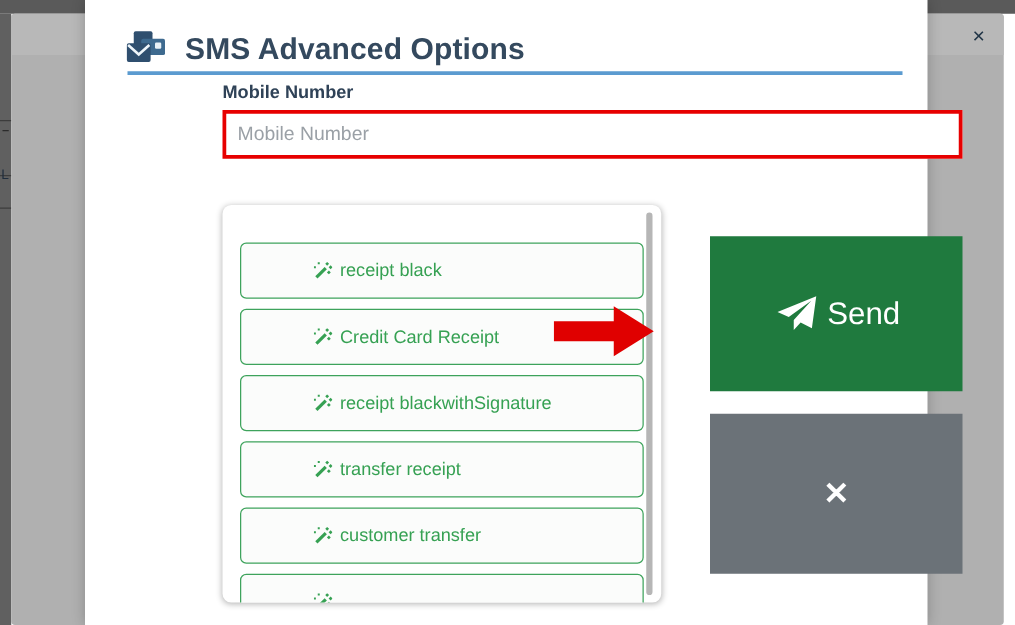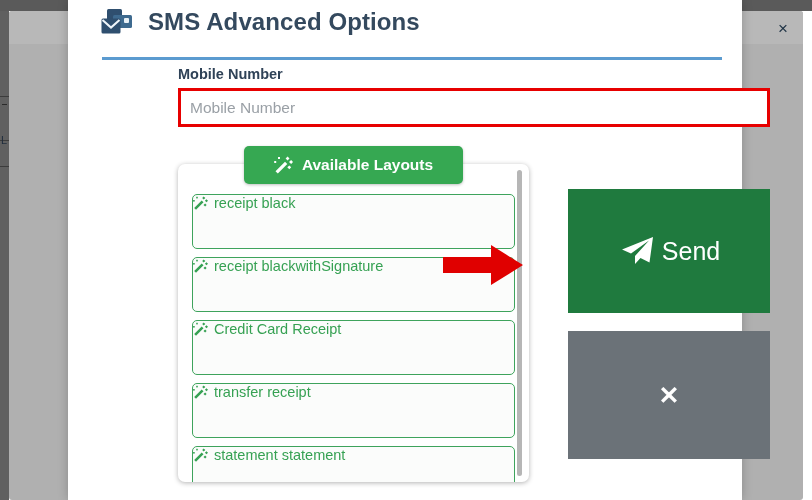--- a/index.html
+++ b/index.html
@@ -62,21 +62,21 @@
   
   .modal {
     position: absolute; left: 68px; top: 0px;
     width: 674px; height: 500px;
     background: #ffffff;
     box-shadow: 0 0 10px rgba(0,0,0,0.22);
   }
 
   .modal-header {
     position: absolute; left: 32px; top: 8px;
-    display: flex; align-items: flex-start; gap: 14px;
+    display: flex; align-items: flex-end; gap: 14px;
     height: 46px;
   }
   .sms-icon { width: 34px; height: 30px; position: relative; flex: none; }
   .modal-title {
     font-size: 24px; font-weight: 700; color: #34495e;
     letter-spacing: 0.1px; white-space: nowrap;
   }
   .header-divider {
     position: absolute; left: 34px; top: 57px; width: 620px; height: 3px;
     background: #5b9bd0;
@@ -110,26 +110,27 @@
     border-radius: 7px;
     box-shadow: 0 1px 5px rgba(0,0,0,0.30);
     overflow: hidden;
   }
   .layouts-scroll {
     position: absolute; left: 0; top: 0; width: 351px; height: 318px;
     overflow: hidden;
     padding: 30px 14px 0 14px;
   }
   .layout-item {
-    height: 55px;
+    height: 45px;
     margin-bottom: 8px;
     border: 1px solid #3ea35c;
     border-radius: 5px;
     background: #fbfcfb;
-    display: flex; align-items: flex-start;
+    display: flex; align-items: center;
+    padding-left: 58px;
     cursor: pointer;
   }
   .layout-item-label {
     font-size: 14.5px; color: #36a153;
     white-space: nowrap;
   }
   .wand-green { width: 15px; height: 15px; margin-right: 6px; flex: none; }
   .item-inner { display: flex; align-items: center; }
 
   .list-scrollbar {
@@ -248,66 +249,66 @@
               <span class="wand-green"><svg viewBox="0 0 15 15" width="15" height="15">
                   <g fill="#36a153">
                     <path d="M1.2 12.0 L8.7 4.5 L10.5 6.3 L3.0 13.8 Z"></path>
                     <path d="M9.2 2.0 L10.7 0.5 L12.3 2.0 L10.7 3.5 Z"></path>
                     <path d="M11.9 4.7 L13.5 3.2 L15 4.7 L13.5 6.3 Z"></path>
                     <path d="M10.5 8.9 L12.1 7.4 L13.6 8.9 L12.1 10.4 Z"></path>
                     <rect x="3.2" y="0.8" width="1.6" height="1.6"></rect>
                     <rect x="0.1" y="4.0" width="1.6" height="1.6"></rect>
                   </g>
                 </svg></span>
+              <span class="layout-item-label">Credit Card Receipt</span>
+            </span>
+          </div>
+          <div class="layout-item">
+            <span class="item-inner">
+              <span class="wand-green"><svg viewBox="0 0 15 15" width="15" height="15">
+                  <g fill="#36a153">
+                    <path d="M1.2 12.0 L8.7 4.5 L10.5 6.3 L3.0 13.8 Z"></path>
+                    <path d="M9.2 2.0 L10.7 0.5 L12.3 2.0 L10.7 3.5 Z"></path>
+                    <path d="M11.9 4.7 L13.5 3.2 L15 4.7 L13.5 6.3 Z"></path>
+                    <path d="M10.5 8.9 L12.1 7.4 L13.6 8.9 L12.1 10.4 Z"></path>
+                    <rect x="3.2" y="0.8" width="1.6" height="1.6"></rect>
+                    <rect x="0.1" y="4.0" width="1.6" height="1.6"></rect>
+                  </g>
+                </svg></span>
               <span class="layout-item-label">receipt blackwithSignature</span>
             </span>
           </div>
           <div class="layout-item">
             <span class="item-inner">
               <span class="wand-green"><svg viewBox="0 0 15 15" width="15" height="15">
                   <g fill="#36a153">
                     <path d="M1.2 12.0 L8.7 4.5 L10.5 6.3 L3.0 13.8 Z"></path>
                     <path d="M9.2 2.0 L10.7 0.5 L12.3 2.0 L10.7 3.5 Z"></path>
                     <path d="M11.9 4.7 L13.5 3.2 L15 4.7 L13.5 6.3 Z"></path>
                     <path d="M10.5 8.9 L12.1 7.4 L13.6 8.9 L12.1 10.4 Z"></path>
                     <rect x="3.2" y="0.8" width="1.6" height="1.6"></rect>
                     <rect x="0.1" y="4.0" width="1.6" height="1.6"></rect>
                   </g>
                 </svg></span>
-              <span class="layout-item-label">Credit Card Receipt</span>
-            </span>
-          </div>
-          <div class="layout-item">
-            <span class="item-inner">
-              <span class="wand-green"><svg viewBox="0 0 15 15" width="15" height="15">
-                  <g fill="#36a153">
-                    <path d="M1.2 12.0 L8.7 4.5 L10.5 6.3 L3.0 13.8 Z"></path>
-                    <path d="M9.2 2.0 L10.7 0.5 L12.3 2.0 L10.7 3.5 Z"></path>
-                    <path d="M11.9 4.7 L13.5 3.2 L15 4.7 L13.5 6.3 Z"></path>
-                    <path d="M10.5 8.9 L12.1 7.4 L13.6 8.9 L12.1 10.4 Z"></path>
-                    <rect x="3.2" y="0.8" width="1.6" height="1.6"></rect>
-                    <rect x="0.1" y="4.0" width="1.6" height="1.6"></rect>
-                  </g>
-                </svg></span>
               <span class="layout-item-label">transfer receipt</span>
             </span>
           </div>
           <div class="layout-item">
             <span class="item-inner">
               <span class="wand-green"><svg viewBox="0 0 15 15" width="15" height="15">
                   <g fill="#36a153">
                     <path d="M1.2 12.0 L8.7 4.5 L10.5 6.3 L3.0 13.8 Z"></path>
                     <path d="M9.2 2.0 L10.7 0.5 L12.3 2.0 L10.7 3.5 Z"></path>
                     <path d="M11.9 4.7 L13.5 3.2 L15 4.7 L13.5 6.3 Z"></path>
                     <path d="M10.5 8.9 L12.1 7.4 L13.6 8.9 L12.1 10.4 Z"></path>
                     <rect x="3.2" y="0.8" width="1.6" height="1.6"></rect>
                     <rect x="0.1" y="4.0" width="1.6" height="1.6"></rect>
                   </g>
                 </svg></span>
-              <span class="layout-item-label">statement statement</span>
+              <span class="layout-item-label">customer transfer</span>
             </span>
           </div>
           <div class="layout-item">
             <span class="item-inner">
               <span class="wand-green"><svg viewBox="0 0 15 15" width="15" height="15">
                   <g fill="#36a153">
                     <path d="M1.2 12.0 L8.7 4.5 L10.5 6.3 L3.0 13.8 Z"></path>
                     <path d="M9.2 2.0 L10.7 0.5 L12.3 2.0 L10.7 3.5 Z"></path>
                     <path d="M11.9 4.7 L13.5 3.2 L15 4.7 L13.5 6.3 Z"></path>
                     <path d="M10.5 8.9 L12.1 7.4 L13.6 8.9 L12.1 10.4 Z"></path>
@@ -315,35 +316,20 @@
                     <rect x="0.1" y="4.0" width="1.6" height="1.6"></rect>
                   </g>
                 </svg></span>
               <span class="layout-item-label"></span>
             </span>
           </div>
         </div>
     </div>
     <div class="list-scrollbar"></div>
 
-    <div class="avail-btn">
-      <span class="wand-white">
-        <svg viewBox="0 0 19 19" width="19" height="19">
-          <g fill="#ffffff">
-            <path d="M1.5 15.2 L11.0 5.7 L13.3 8.0 L3.8 17.5 Z"></path>
-            <path d="M11.6 2.5 L13.6 0.6 L15.5 2.5 L13.6 4.4 Z"></path>
-            <path d="M15.0 6.0 L17.1 4.0 L19 6.0 L17.1 8.0 Z"></path>
-            <path d="M13.3 11.3 L15.3 9.4 L17.2 11.3 L15.3 13.2 Z"></path>
-            <rect x="4.0" y="1.0" width="2.0" height="2.0"></rect>
-            <rect x="0.2" y="5.0" width="2.0" height="2.0"></rect>
-          </g>
-        </svg>
-      </span>
-      <span class="avail-label">Available Layouts</span>
-    </div>
 
     <div class="send-btn">
       <span class="plane-icon">
         <svg viewBox="0 0 38 34" width="38" height="34">
           <path d="M35 3 L4 15.5 L13 19.5 L31 6.5 L17 22 L17 30 L22.5 24 L31.5 28.5 Z" fill="#ffffff"></path>
         </svg>
       </span>
       <span class="btn-big-label">Send</span>
     </div>
 

